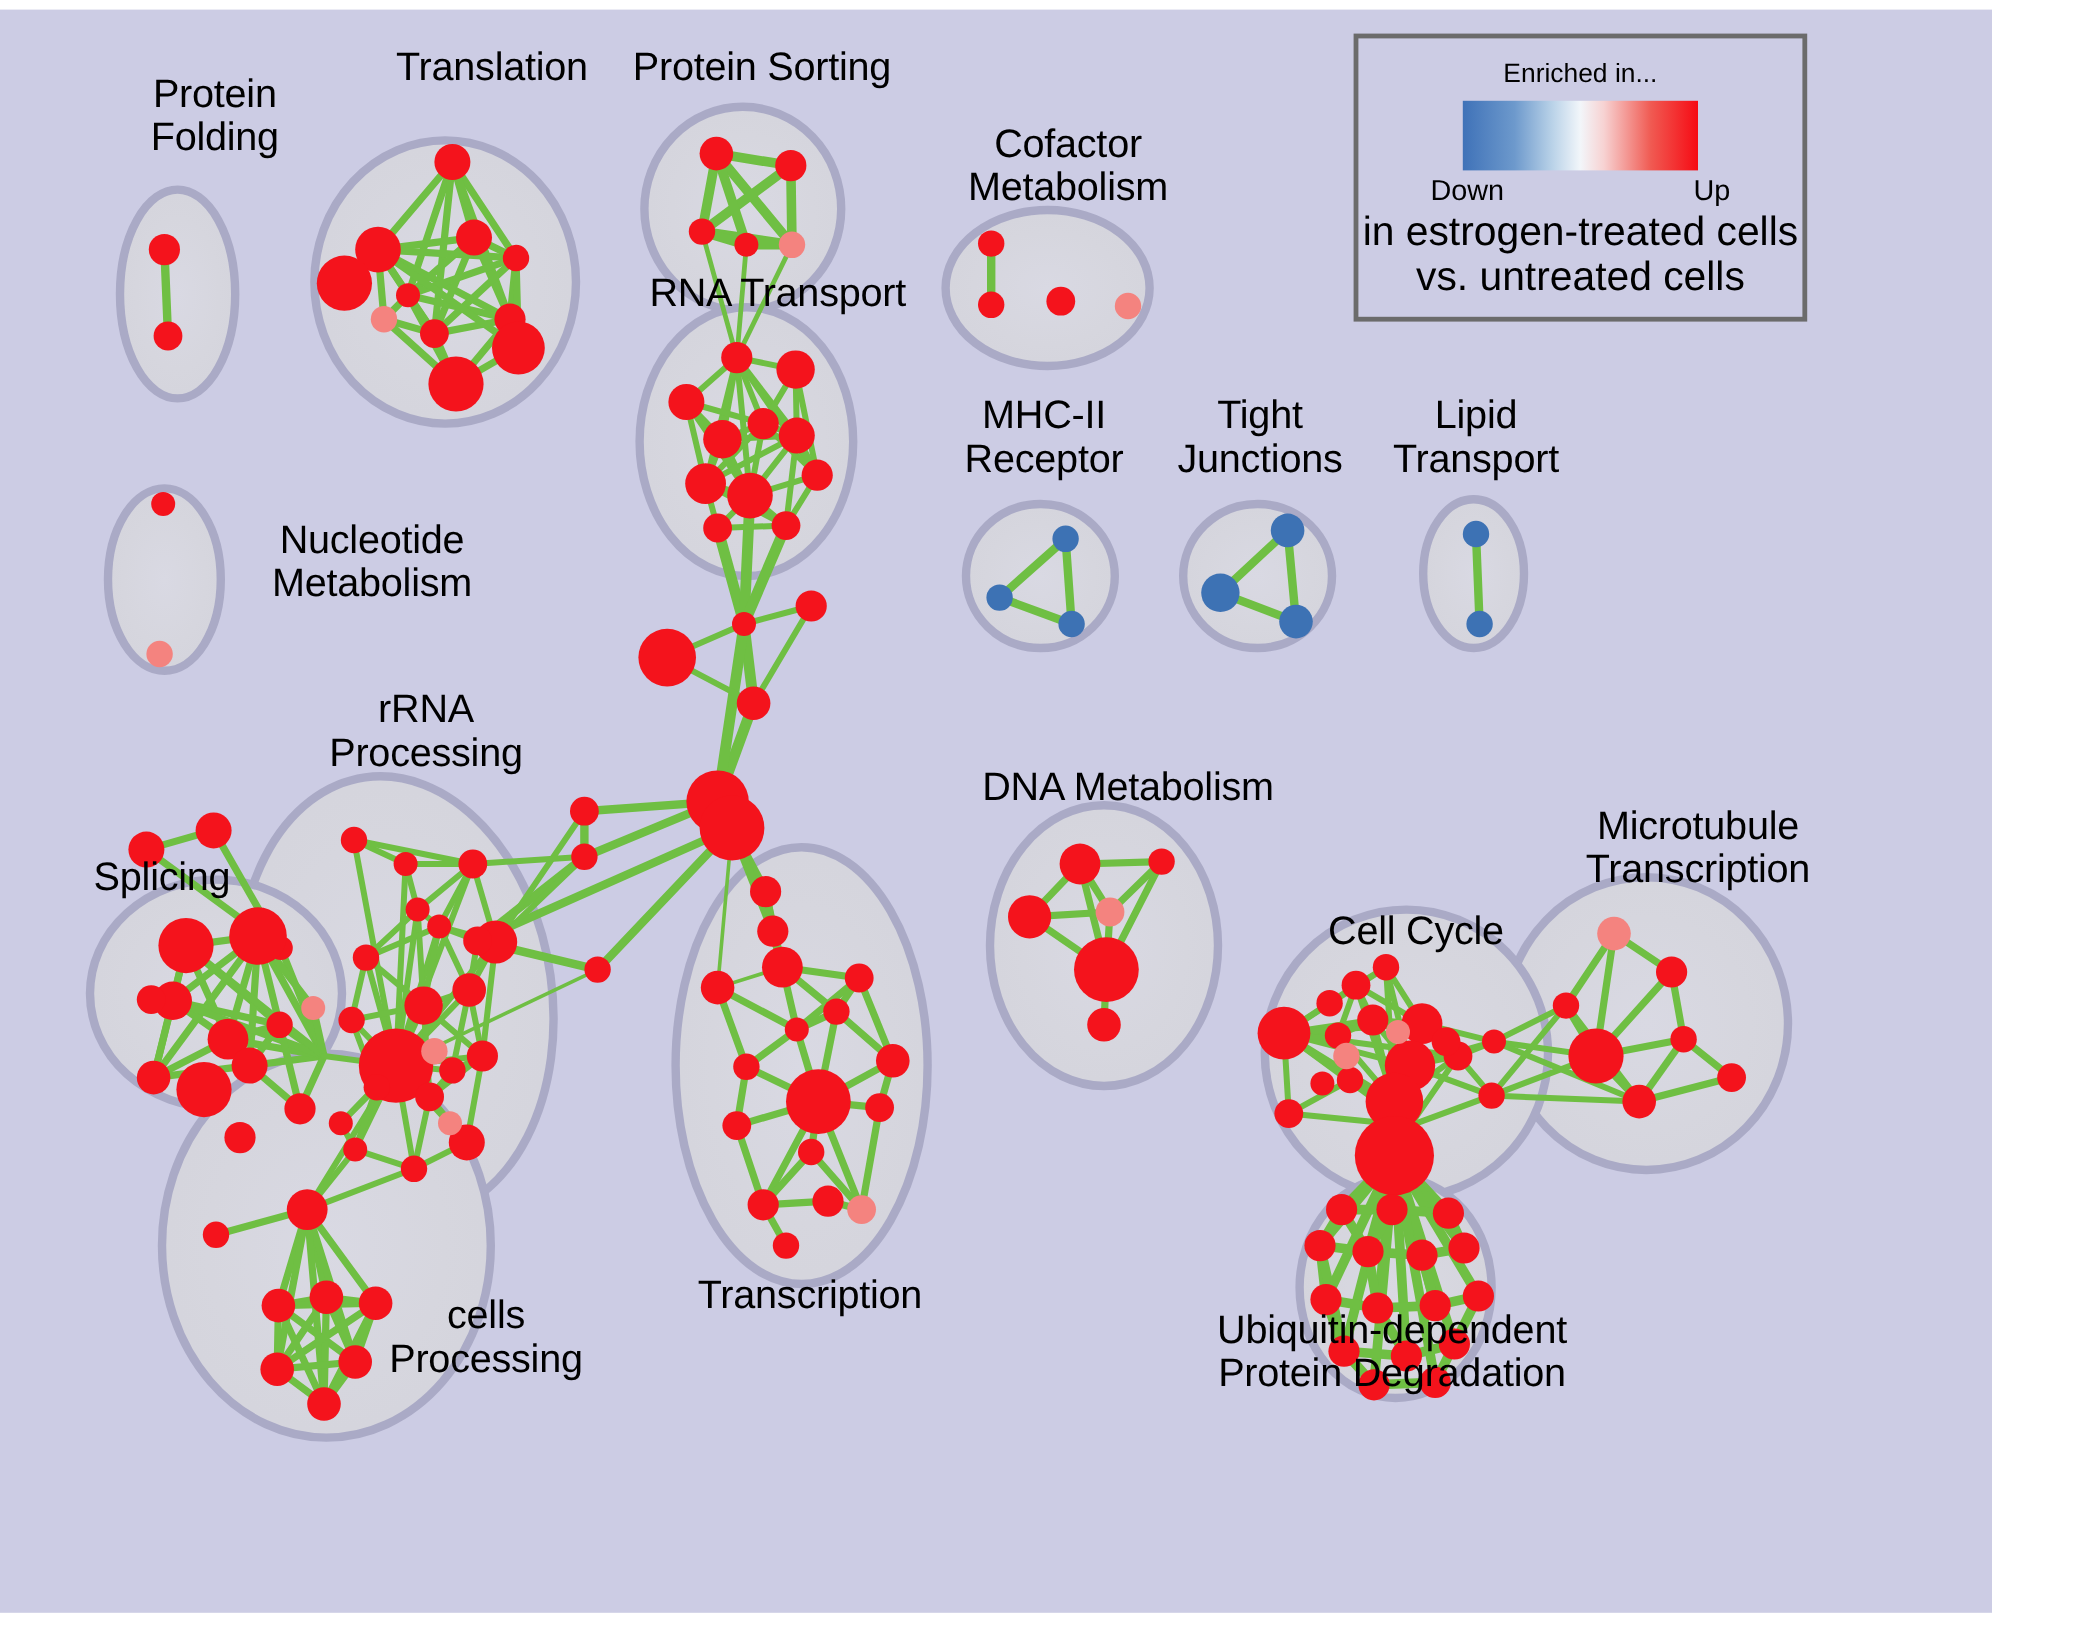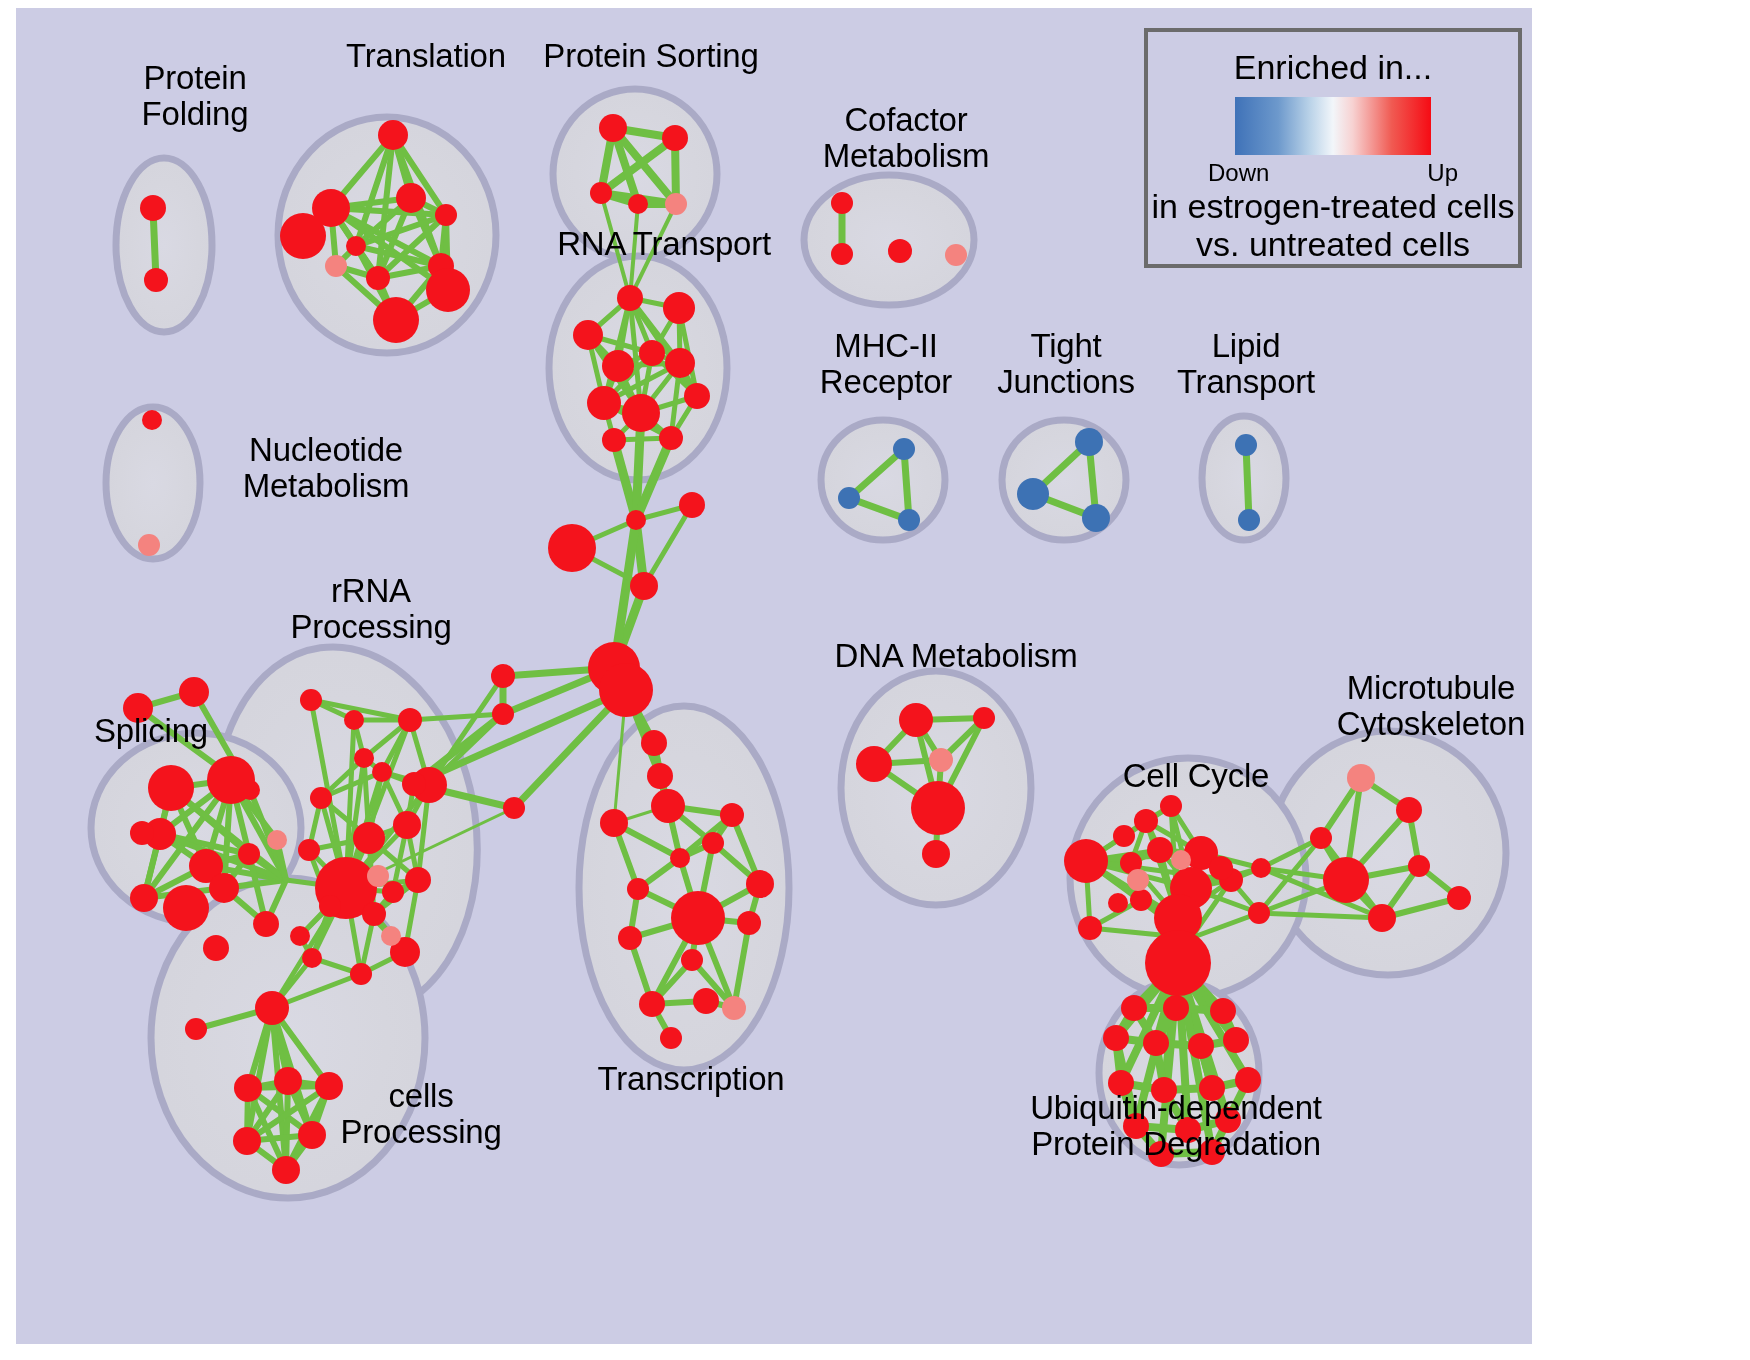--- a/index.html
+++ b/index.html
@@ -5,22 +5,22 @@
   html,body{margin:0;padding:0;background:#ffffff;}
   #root{
     position:relative;
     width:1750px;height:1360px;
     background:#ffffff;
     font-family:"Liberation Sans", sans-serif;
     overflow:hidden;
   }
   #canvas{
     position:absolute;
-    left:16px;top:8px;
-    width:1516px;height:1336px;
+    left:0;top:8px;
+    width:1660px;height:1336px;
     background:#ccccE4;
   }
   svg#net{position:absolute;left:0;top:0;width:1724px;height:1336px;}
   .cl-label{
     position:absolute;
     color:#000000;
     font-size:33px;
     line-height:1.08;
     text-align:center;
     white-space:pre;
@@ -31,21 +31,21 @@
   #legend{
     position:absolute;
     left:1128px;top:20px;
     width:378px;height:240px;
     background:#ccccE4;
     border:4px solid #6b6b6b;
     box-sizing:border-box;
   }
   #legend .lg-title{
     text-align:center;
-    font-size:34px;
+    font-size:22px;
     color:#000;
     margin-top:16px;
   }
   #lg-bar{
     margin:10px auto 0 auto;
     width:196px;height:58px;
     background:linear-gradient(to right,#3f72b8 0%, #6d99cc 22%, #b9d2e8 38%, #f2f6fa 50%, #f7d2d2 60%, #f05a52 80%, #f60b14 100%);
   }
   #lg-ends{
     display:flex;justify-content:space-between;
@@ -732,21 +732,21 @@
 Receptor</div>
     <div class="cl-label" style="left:950px;top:320px;width:200px;">Tight
 Junctions</div>
     <div class="cl-label" style="left:1130px;top:320px;width:200px;">Lipid
 Transport</div>
     <div class="cl-label" style="left:240px;top:565px;width:230px;">rRNA
 Processing</div>
     <div class="cl-label" style="left:40px;top:705px;width:190px;">Splicing</div>
     <div class="cl-label" style="left:795px;top:630px;width:290px;">DNA Metabolism</div>
     <div class="cl-label" style="left:1265px;top:662px;width:300px;">Microtubule
-Cytoskeleton</div>
+Transcription</div>
     <div class="cl-label" style="left:1075px;top:750px;width:210px;">Cell Cycle</div>
     <div class="cl-label" style="left:545px;top:1053px;width:260px;">Transcription</div>
     <div class="cl-label" style="left:290px;top:1070px;width:230px;">cells
 Processing</div>
     <div class="cl-label" style="left:975px;top:1082px;width:370px;">Ubiquitin-dependent
 Protein Degradation</div>
 
     <div id="legend">
       <div class="lg-title">Enriched in...</div>
       <div id="lg-bar"></div>

